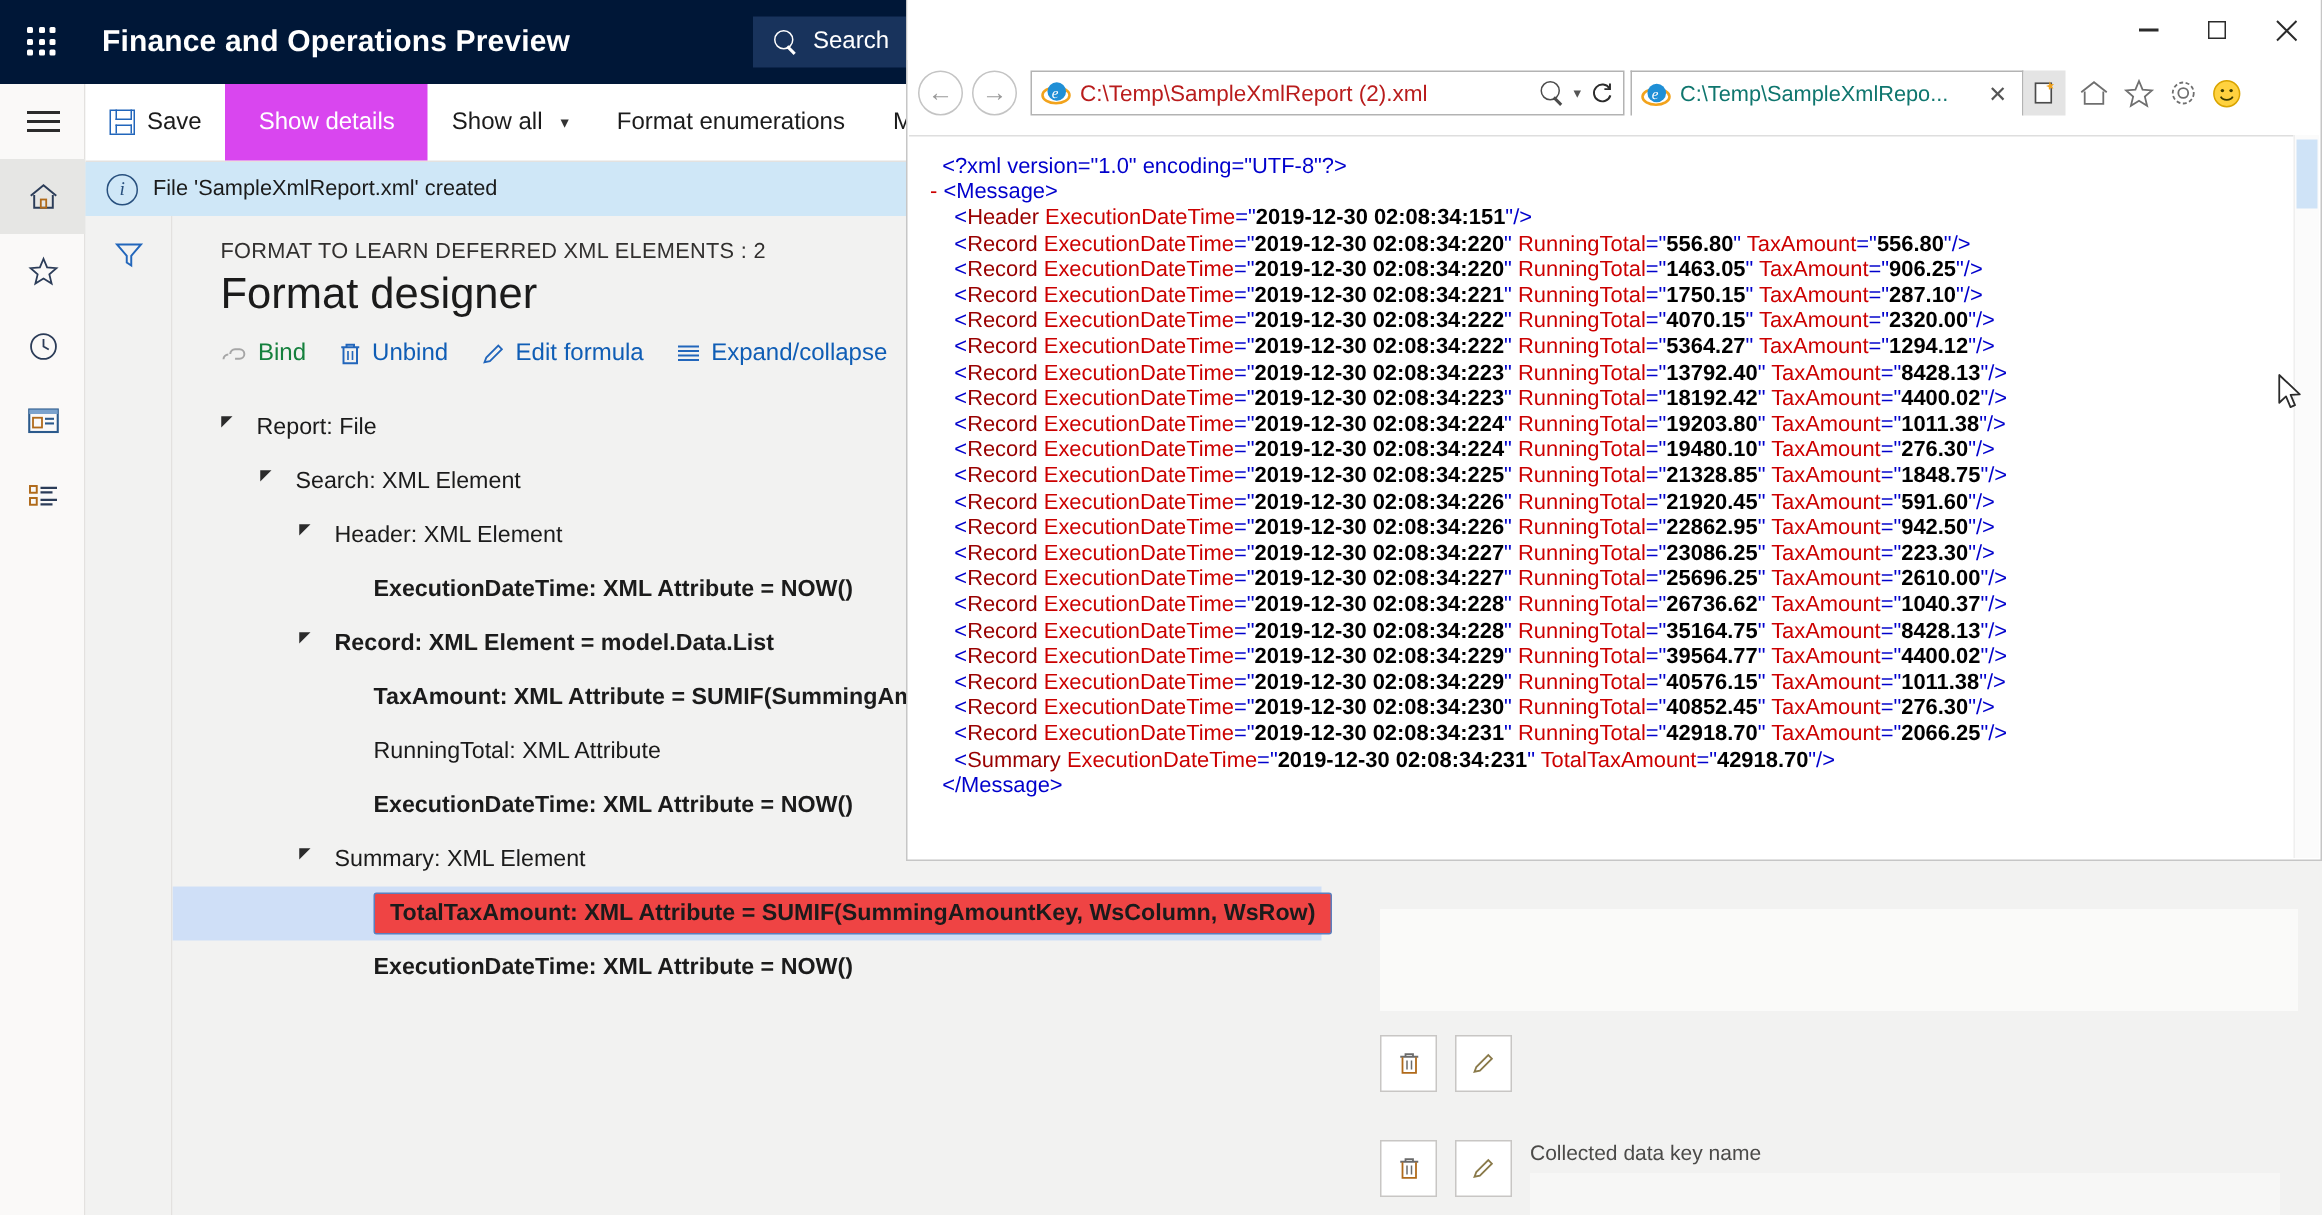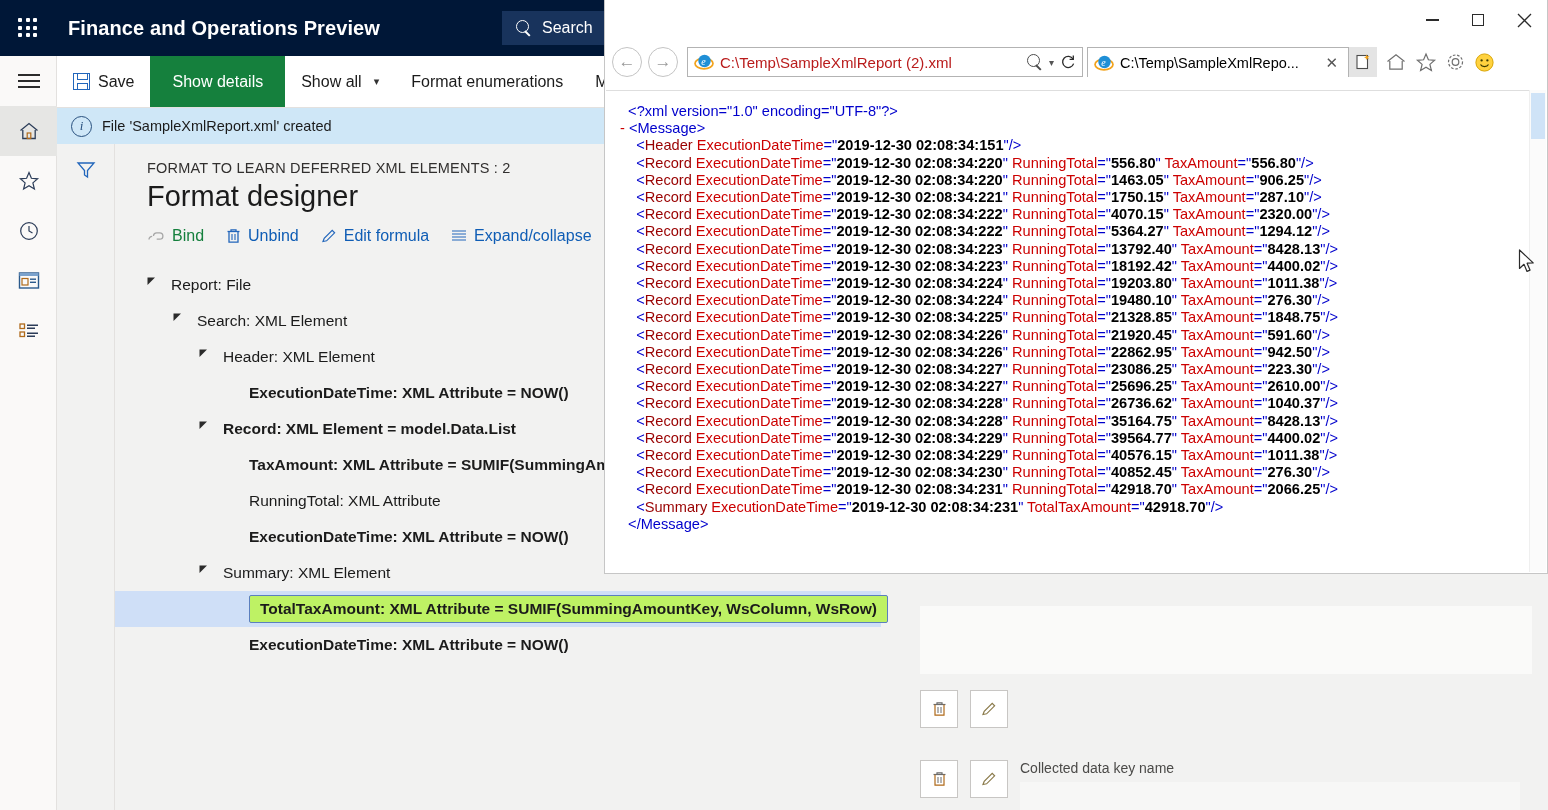--- a/index.html
+++ b/index.html
@@ -43,21 +43,21 @@
   .rail-item.active { background: #e6e6e4; }
   .hamburger { width: 22px; height: 14px; display:flex; flex-direction:column; justify-content:space-between; }
   .hamburger i { display:block; height: 1.6px; background: #2b2b2b; width: 100%; }
 
   .d365-toolbar {
     position: absolute; left: 57px; top: 56px; right: 0; height: 52px;
     background: #ffffff; border-bottom: 1px solid #e3e1df;
     display: flex; align-items: stretch; font-size: 16px; color: #1b1b1b;
   }
   .tb-btn { display:flex; align-items:center; padding: 0 16px; gap: 8px; white-space: nowrap; cursor: default; }
-  .tb-btn.primary { background: #15803d; color: #fff; font-weight: 400; padding: 0 22px; }
+  .tb-btn.primary { background: #d946ef; color: #fff; font-weight: 400; padding: 0 22px; }
   .save-ico { width:17px; height:17px; border:1.6px solid #2266bb; position:relative; }
   .save-ico::before { content:""; position:absolute; left:3px; top:-1px; width:9px; height:6px; border:1.5px solid #2266bb; border-top:none; }
   .save-ico::after { content:""; position:absolute; left:3px; bottom:0px; width:9px; height:5px; border:1.5px solid #2266bb; border-bottom:none; }
   .chev { font-size: 11px; margin-left: 4px; color:#333; }
 
   .d365-msgbar {
     position: absolute; left: 57px; top: 108px; right: 0; height: 36px;
     background: #cfe7f7; display:flex; align-items:center; gap:10px; padding-left: 14px;
     font-size: 14.5px; color: #1b1b1b;
   }
@@ -87,21 +87,21 @@
   .act svg { display:block; }
 
   .tree { padding: 22px 0 0 0; font-size: 15.5px; color: #1b1b1b; }
   .tnode { display:flex; align-items:center; height: 36px; position: relative; }
   .tnode .tw { width: 16px; height: 16px; margin-right: 8px; flex: 0 0 16px; }
   .tw svg { display:block; }
   .tlabel { white-space: nowrap; }
   .tnode.bold .tlabel { font-weight: bold; }
   .sel-strip { position:absolute; left: 0; top: 0; bottom: 0; width: 1000px; background:#cfdff7; }
   .sel-box {
-    border: 1px solid #5b7fbe; background: #bef264; padding: 4px 10px; border-radius: 2px;
+    border: 1px solid #5b7fbe; background: #ef4444; padding: 4px 10px; border-radius: 2px;
     position: relative; z-index: 2; white-space: nowrap; font-weight: bold;
   }
 
   
   .props { position:absolute; right: 0; top: 596px; width: 648px; bottom: 0; }
   .prop-blank { position:absolute; left: 20px; top: 10px; width: 612px; height: 68px; background:#fafaf9; }
   .prop-row { position:absolute; left: 20px; display:flex; align-items:flex-start; gap: 12px; }
   .sq-btn { width: 38px; height: 38px; border: 1px solid #c8c6c4; background: #fff;
             display:flex; align-items:center; justify-content:center; }
   .prop-field { width: 500px; }
@@ -127,21 +127,21 @@
   .addrbar {
     margin-left: 6px; height: 30px; width: 396px; border: 1px solid #b3b3b3; background:#fff;
     display:flex; align-items:center; padding: 0 6px; gap: 6px;
   }
   .addr-text { font-size: 15px; color: #b91c1c; flex: 1; white-space: nowrap; }
   .ie-logo { width: 20px; height: 20px; flex: 0 0 20px; }
   .ie-tab {
     margin-left: 4px; height: 30px; width: 262px; border: 1px solid #b3b3b3; border-bottom: none;
     background: #fff; display:flex; align-items:center; padding: 0 6px; gap: 6px;
   }
-  .ie-tab .t-text { font-size: 14.5px; color:#000000; flex:1; white-space:nowrap; overflow:hidden; }
+  .ie-tab .t-text { font-size: 14.5px; color:#0f766e; flex:1; white-space:nowrap; overflow:hidden; }
   .ie-tab .t-close { color:#555; font-size: 15px; padding: 0 4px; }
   .newtab { width: 28px; height: 30px; background:#e4e4e4; display:flex; align-items:center; justify-content:center; }
   .ie-tools { display:flex; align-items:center; gap: 8px; margin-left: 8px; }
   .ie-tools svg { display:block; }
 
   .ie-body {
     position:absolute; left: 1px; top: 90px; right: 1px; bottom: 1px;
     background: #fff; overflow: hidden;
     border-top: 1px solid #dedede;
   }

